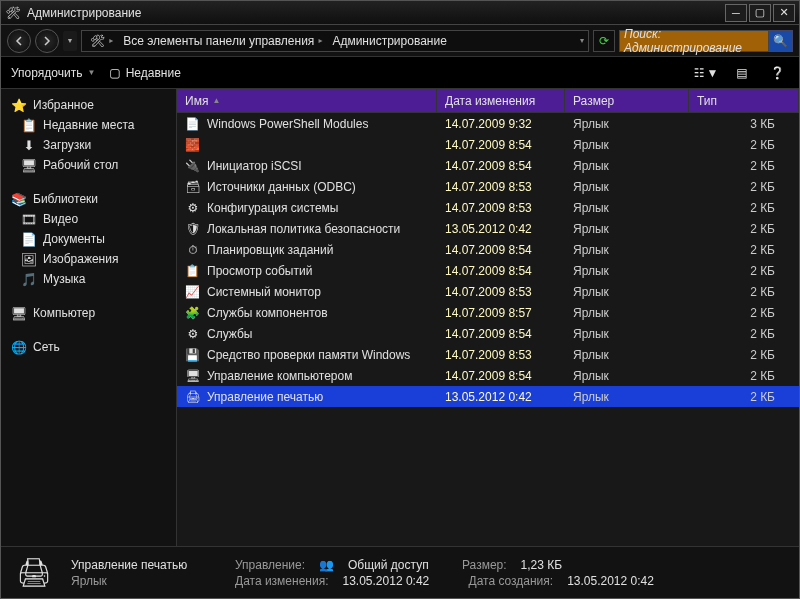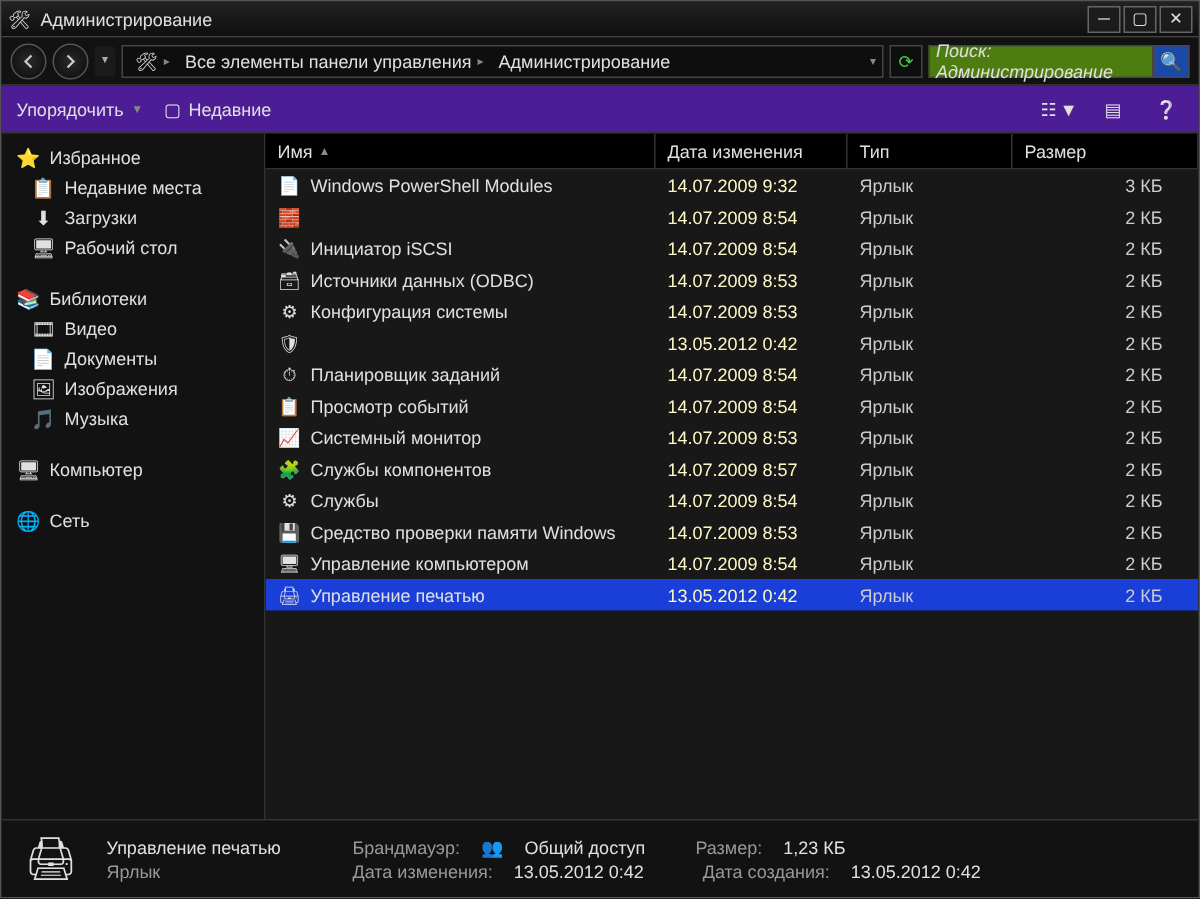--- a/index.html
+++ b/index.html
@@ -10,35 +10,35 @@
 .titlebar .title{flex:1;font-size:12px}
 .titlebar .wbtn{width:22px;height:18px;border:1px solid #666;background:#1c1c1c;margin-left:2px;display:flex;align-items:center;justify-content:center;font-size:11px;cursor:pointer}
 .addrbar{height:32px;background:#121212;border-bottom:1px solid #333;display:flex;align-items:center;padding:0 6px;gap:4px}
 .navbtn{width:24px;height:24px;border-radius:50%;background:radial-gradient(#2a2a2a,#0a0a0a);border:1px solid #555;display:flex;align-items:center;justify-content:center;cursor:pointer}
 .navbtn.small{width:14px;height:20px;border-radius:2px;background:#1a1a1a;border:none}
 .crumb{display:flex;align-items:center;height:22px;background:#0e0e0e;border:1px solid #444;flex:1;padding:0 4px;gap:2px}
 .crumb .seg{display:flex;align-items:center;gap:4px;padding:0 4px;cursor:pointer;white-space:nowrap}
 .crumb .sep{color:#888;font-size:8px}
 .refresh{width:22px;height:22px;background:#0e0e0e;border:1px solid #444;display:flex;align-items:center;justify-content:center;cursor:pointer}
 .searchwrap{display:flex;align-items:center}
-.search{width:150px;height:22px;background:#4d7c0f;border:1px solid #444;padding:0 4px;color:#555;font-style:italic;display:flex;align-items:center}
+.search{width:150px;height:22px;background:#a16207;border:1px solid #444;padding:0 4px;color:#555;font-style:italic;display:flex;align-items:center}
 .searchgo{width:24px;height:22px;background:#1a4aa8;border:1px solid #446;display:flex;align-items:center;justify-content:center;cursor:pointer}
-.toolbar{height:32px;background:#4c1d95;border-bottom:1px solid #333;display:flex;align-items:center;padding:0 10px;gap:14px}
+.toolbar{height:32px;background:#000000;border-bottom:1px solid #333;display:flex;align-items:center;padding:0 10px;gap:14px}
 .tbtn{display:flex;align-items:center;gap:5px;cursor:pointer;color:#ccc}
 .tbtn .dd{font-size:8px;color:#888}
 .tspacer{flex:1}
 .ticon{width:22px;height:20px;border:1px solid transparent;display:flex;align-items:center;justify-content:center;cursor:pointer}
 .main{flex:1;display:flex;overflow:hidden}
 .sidebar{width:176px;background:#121212;border-right:1px solid #333;padding:6px 0;overflow:auto}
 .sgroup{margin-bottom:14px}
 .sitem{display:flex;align-items:center;gap:6px;padding:2px 8px 2px 20px;cursor:pointer;height:20px}
 .sitem.header{padding-left:10px;font-weight:400}
 .sitem .sicon{width:16px;height:16px;display:flex;align-items:center;justify-content:center;font-size:13px}
 .content{flex:1;display:flex;flex-direction:column;background:#181818}
-.colhead{height:24px;display:flex;align-items:center;border-bottom:1px solid #333;background:#000000}
+.colhead{height:24px;display:flex;align-items:center;border-bottom:1px solid #333;background:#4c1d95}
 .colhead .col{padding:0 8px;border-right:1px solid #333;height:100%;display:flex;align-items:center;color:#ccc;cursor:pointer}
 .col.name{width:260px}
 .col.date{width:128px}
 .col.type{width:110px}
 .col.size{flex:1;justify-content:flex-start}
 .col .arrow{font-size:8px;margin-left:4px;color:#888}
 .rows{flex:1;overflow:auto}
 .row{height:21px;display:flex;align-items:center;cursor:pointer}
 .row.selected{background:#1a3fd8}
 .row .cell{padding:0 8px;overflow:hidden;text-overflow:ellipsis;white-space:nowrap}
@@ -183,26 +183,26 @@
 
     <div class="content">
       <div class="colhead">
         <div class="col name">
             <span>Имя</span>
             <span class="arrow">▲</span>
           </div>
         <div class="col date">
             <span>Дата изменения</span>
           </div>
+        <div class="col size">
+            <span>Размер</span>
+          </div>
         <div class="col type">
             <span>Тип</span>
           </div>
-        <div class="col size">
-            <span>Размер</span>
-          </div>
       </div>
       <div class="rows" id="rows">
           <div class="row">
        <div class="cell name">
               <span class="ficon">📄</span>
               <span>Windows PowerShell Modules</span>
             </div>
        <div class="cell date">14.07.2009 9:32</div>
        <div class="cell type">Ярлык</div>
        <div class="cell size">3 КБ</div>
@@ -238,20 +238,21 @@
               <span class="ficon">⚙</span>
               <span>Конфигурация системы</span>
             </div>
        <div class="cell date">14.07.2009 8:53</div>
        <div class="cell type">Ярлык</div>
        <div class="cell size">2 КБ</div>
      </div>
           <div class="row">
        <div class="cell name">
               <span class="ficon">🛡</span>
+              <span>Локальная политика безопасности</span>
             </div>
        <div class="cell date">13.05.2012 0:42</div>
        <div class="cell type">Ярлык</div>
        <div class="cell size">2 КБ</div>
      </div>
           <div class="row">
        <div class="cell name">
               <span class="ficon">⏱</span>
               <span>Планировщик заданий</span>
             </div>
@@ -324,21 +325,21 @@
      </div>
         </div>
     </div>
   </div>
 
   <div class="status">
     <div class="bigicon">🖨</div>
     <div class="meta">
       <div class="mrow">
         <span style="min-width:150px">Управление печатью</span>
-        <span class="label">Брандмауэр:</span>
+        <span class="label">Управление:</span>
         <span>👥</span>
         <span style="min-width:100px">Общий доступ</span>
         <span class="label">Размер:</span>
         <span>1,23 КБ</span>
       </div>
       <div class="mrow">
         <span style="min-width:150px;color:#999">Ярлык</span>
         <span class="label">Дата изменения:</span>
         <span style="min-width:112px">13.05.2012 0:42</span>
         <span class="label">Дата создания:</span>

